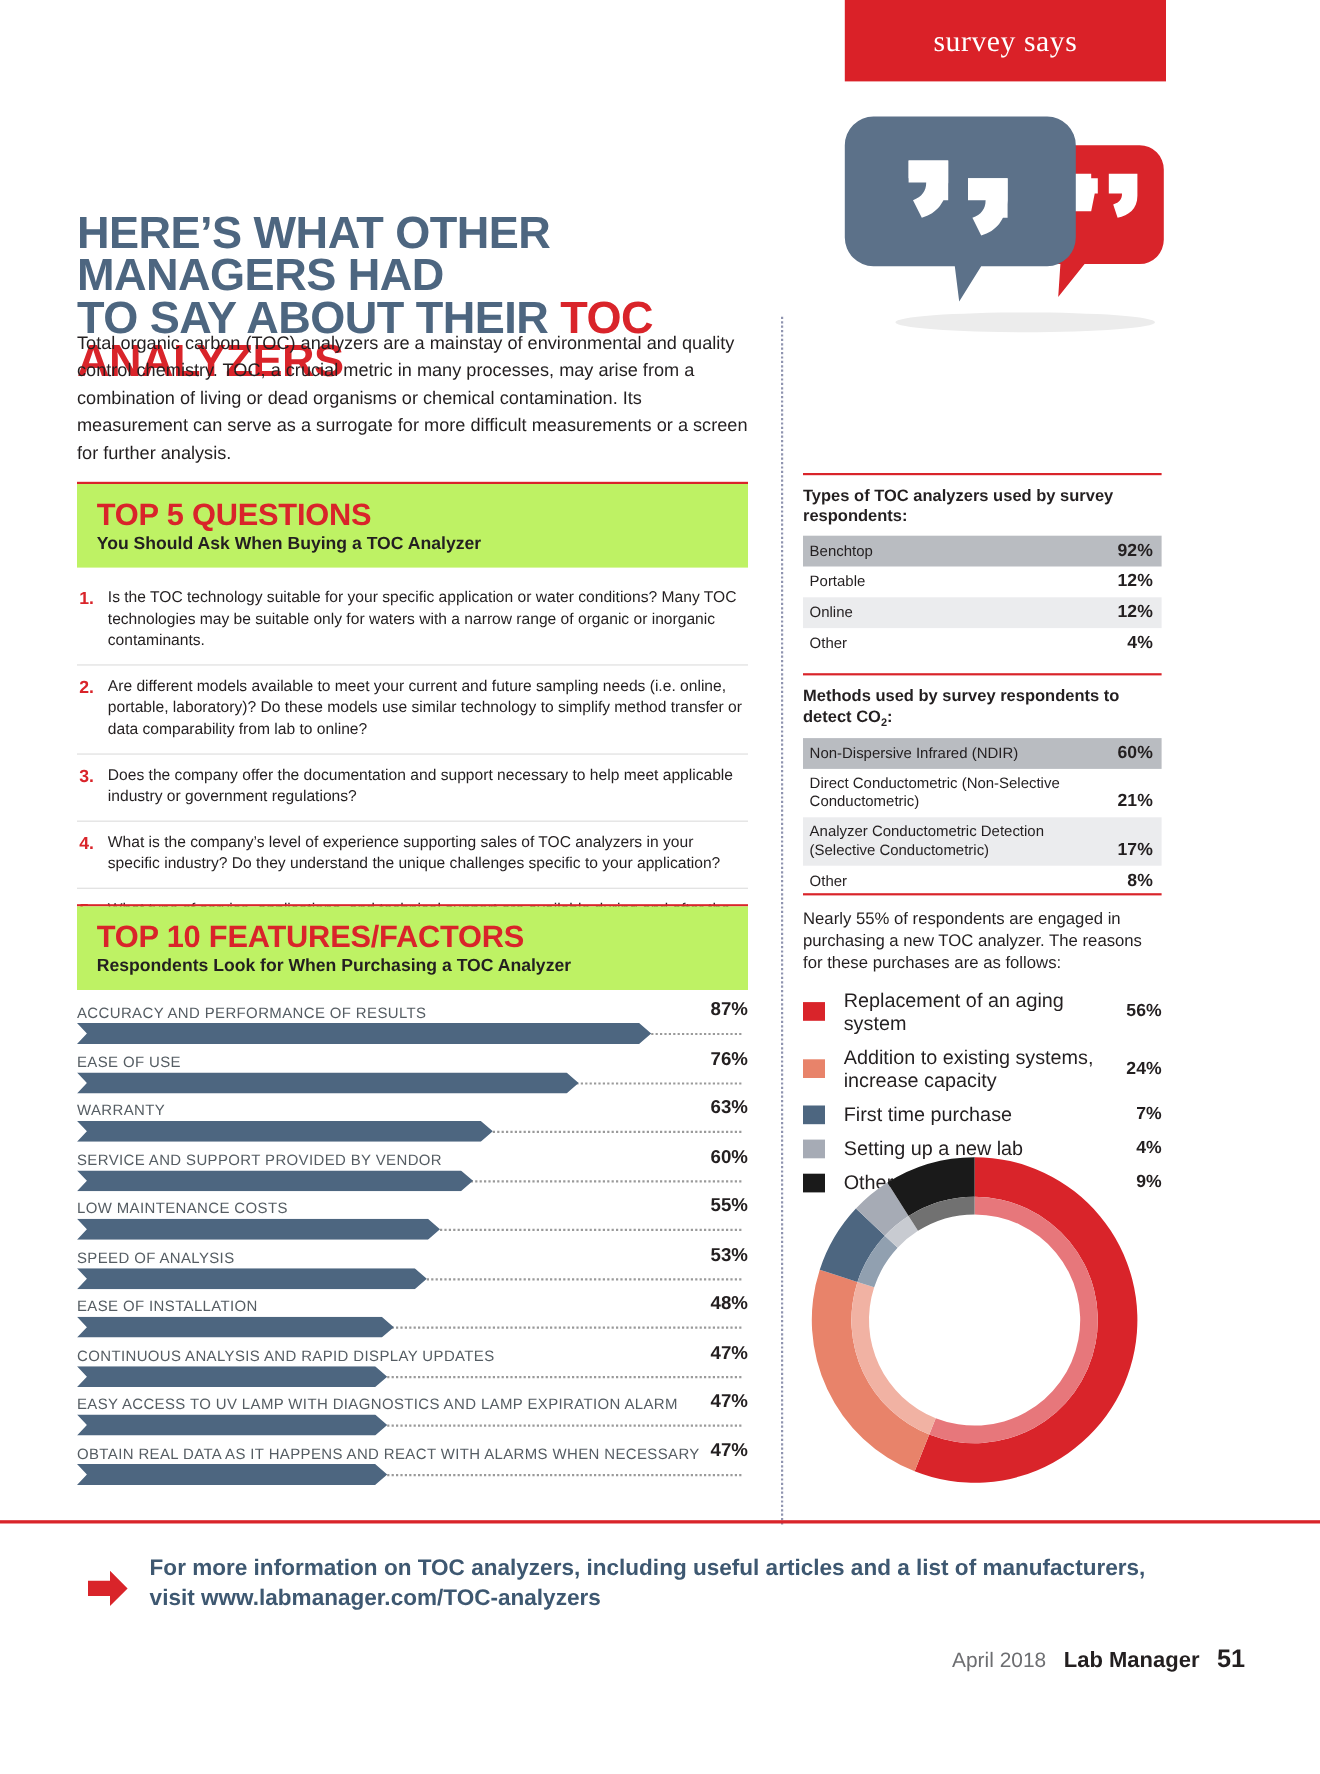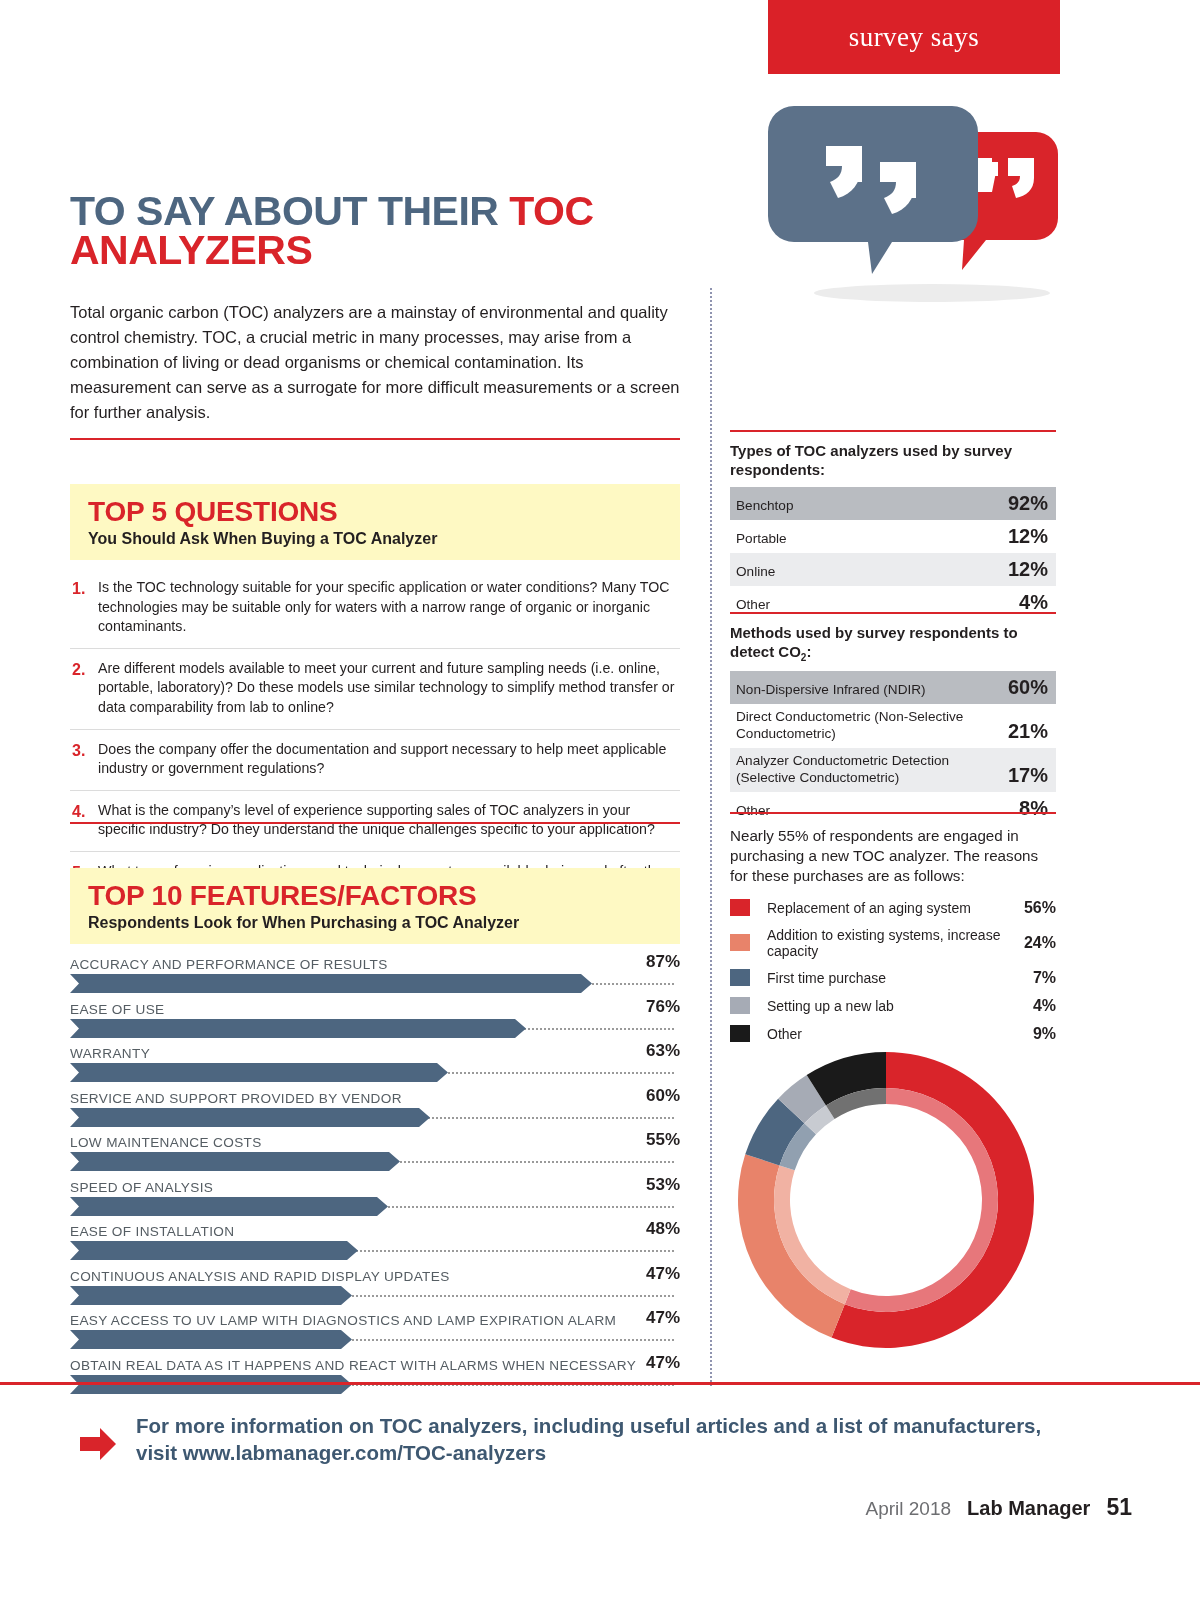--- a/index.html
+++ b/index.html
@@ -39,21 +39,21 @@
 
   
   .divider{
     position:absolute;left:710px;top:288px;width:0;height:1098px;
     border-left:2px dotted #8f94b0;
   }
 
   
   .rule-red{height:2px;background:#d9242a;width:100%;}
   .sec-band{
-    background:#fef9c3;padding:14px 18px 13px 18px;margin-top:44px;
+    background:#bef264;padding:14px 18px 13px 18px;
   }
   .sec-title{
     font-family:"Liberation Sans Narrow","Liberation Sans",sans-serif;
     font-weight:bold;font-size:28px;color:#d9242a;letter-spacing:-.2px;
     line-height:1;
   }
   .sec-sub{
     font-weight:bold;font-size:16px;color:#231f20;margin-top:5px;line-height:1;
   }
 
@@ -88,27 +88,27 @@
   .r-title{
     font-weight:bold;font-size:15px;color:#231f20;line-height:1.25;
     margin-bottom:7px;
   }
   .t-row{
     display:flex;justify-content:space-between;align-items:flex-end;
     padding:5px 8px 5px 6px;font-size:13.6px;min-height:17px;
   }
   .t-row.dark{background:#b9bcc1;}
   .t-row.light{background:#ebecee;}
-  .t-row .t-val{font-weight:bold;font-size:20px;white-space:nowrap;padding-left:8px;}
+  .t-row .t-val{font-weight:bold;font-size:16px;white-space:nowrap;padding-left:8px;}
   .t-row .t-lab{line-height:1.25;}
 
   .lede{font-weight:normal;font-size:15.2px;line-height:1.33;margin-bottom:12px;}
   .lg-row{display:flex;align-items:center;margin-bottom:10px;}
   .lg-sw{width:20px;height:17px;flex:0 0 20px;}
-  .lg-lab{flex:1;font-size:14px;padding-left:17px;color:#231f20;}
+  .lg-lab{flex:1;font-size:18px;padding-left:17px;color:#231f20;}
   .lg-val{font-weight:bold;font-size:16px;}
 
   .donut-wrap{position:absolute;left:726px;top:1040px;width:320px;height:320px;}
 
   
   .foot-rule{position:absolute;left:0;top:1382px;width:1200px;height:3px;background:#d9242a;}
   .cta{position:absolute;left:78px;top:1412px;width:1000px;display:flex;align-items:flex-end;}
   .cta-text{
     font-family:"Liberation Sans Narrow","Liberation Sans",sans-serif;
     font-weight:bold;font-size:20.5px;line-height:1.33;color:#3e5871;padding-left:18px;
@@ -142,20 +142,21 @@
         <path d="M34 18 h158 a26 26 0 0 1 26 26 v84 a26 26 0 0 1 -26 26 h-60 l-20 32 l-4 -32 h-74 a26 26 0 0 1 -26 -26 v-84 a26 26 0 0 1 26 -26 z" fill="#5c7189"></path>
         <path d="M66 58 h36 v36 h-14 v-20 h-22 z" fill="#fff"></path>
         <path d="M66 58 h36 v20 c-2 18 -10 28 -24 32 l-8 -16 c8 -3 12 -8 12 -16 h-16 z" fill="#fff"></path>
         <path d="M120 74 h36 v36 h-14 v-20 h-22 z" fill="#fff"></path>
         <path d="M120 74 h36 v20 c-2 18 -10 28 -24 32 l-8 -16 c8 -3 12 -8 12 -16 h-16 z" fill="#fff"></path>
       </g>
     </svg>
   </div>
 
   <div class="headline">
+    <div>HERE’S WHAT OTHER MANAGERS HAD</div>
     <div><span>TO SAY ABOUT THEIR </span><span class="hl-red">TOC ANALYZERS</span></div>
   </div>
   <div class="intro">Total organic carbon (TOC) analyzers are a mainstay of environmental and quality control chemistry. TOC, a crucial metric in many processes, may arise from a combination of living or dead organisms or chemical contamination. Its measurement can serve as a surrogate for more difficult measurements or a screen for further analysis.</div>
 
   <div class="divider"></div>
 
   <div id="questions-section">
     <div class="rule-red"></div>
     <div class="sec-band">
       <div class="sec-title">TOP 5 QUESTIONS</div>

